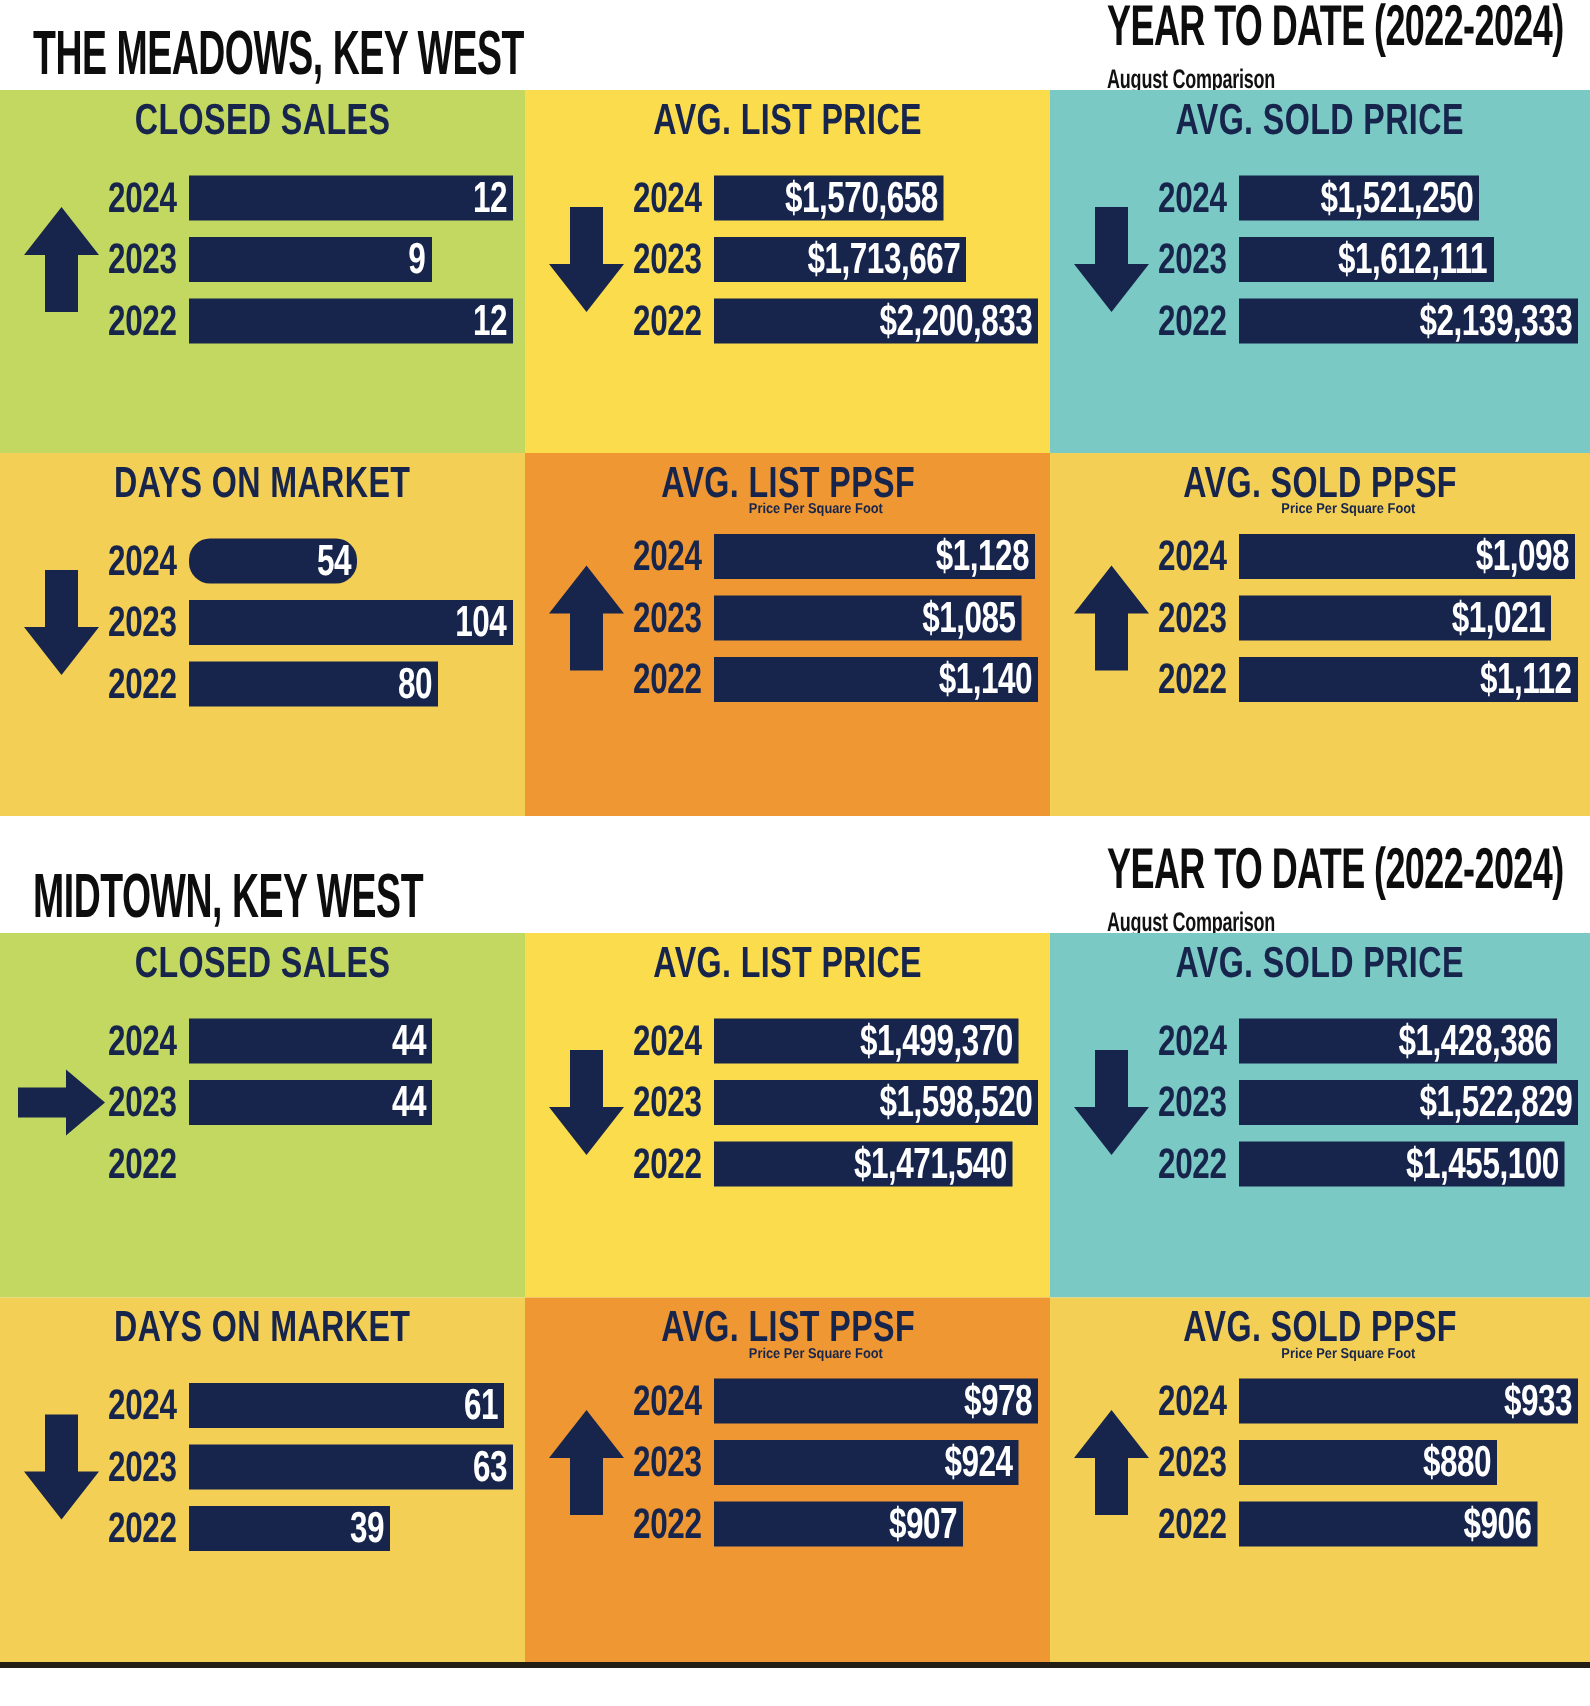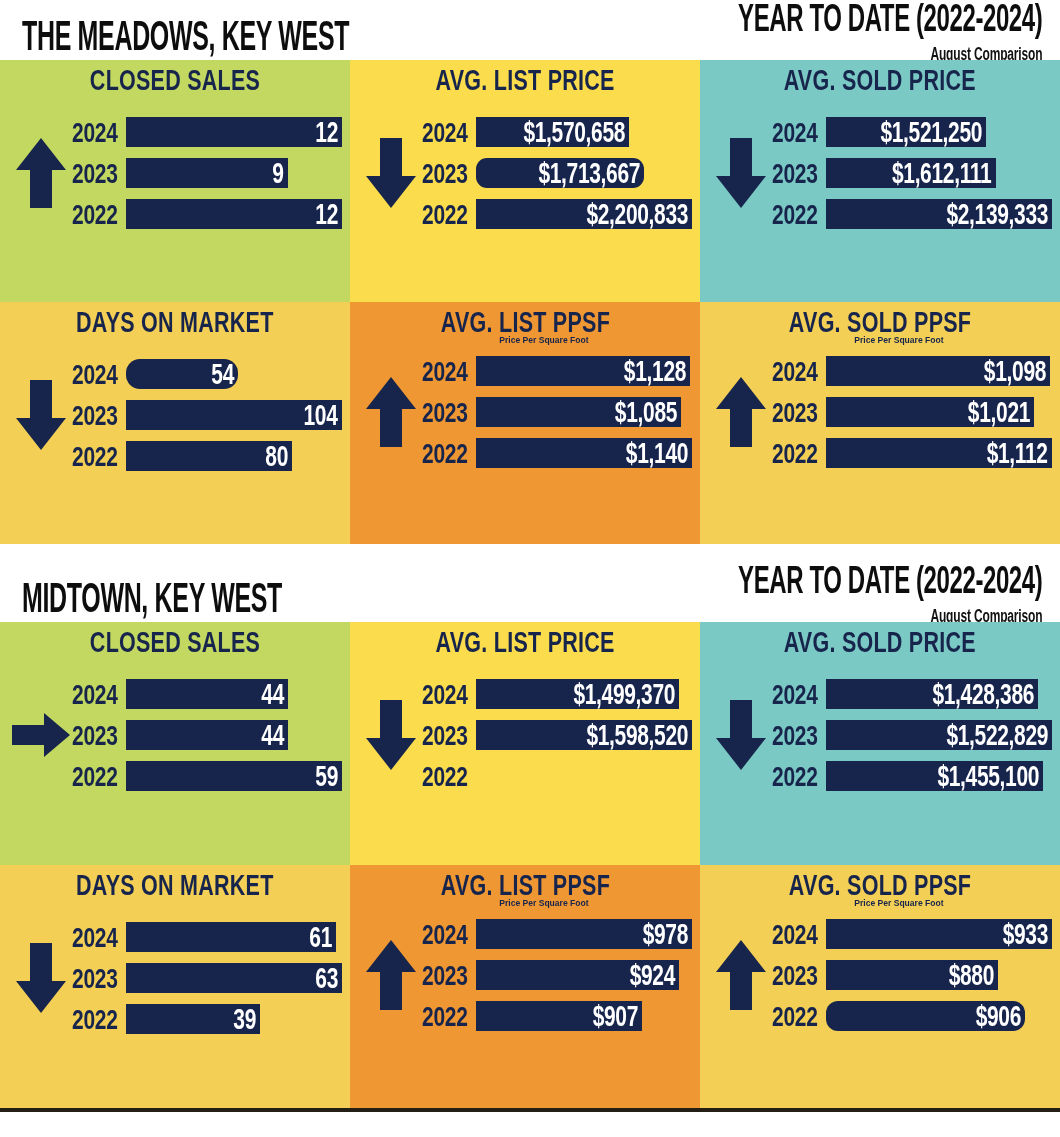--- a/index.html
+++ b/index.html
@@ -19,21 +19,21 @@
   .sect-title {
     font-family: "Liberation Sans Narrow", "Liberation Sans", sans-serif;
     font-weight: 700;
     font-size: 32px;
     letter-spacing: -0.4px;
     color: #0d0d0d;
     transform: scaleX(0.78) scaleY(1.30);
     transform-origin: left bottom;
     white-space: nowrap;
   }
-  .sect-right { text-align: right; }
+  .sect-right { text-align: left; }
   .ytd {
     font-family: "Liberation Sans Narrow", "Liberation Sans", sans-serif;
     font-weight: 700;
     font-size: 30px;
     color: #0d0d0d;
     letter-spacing: -0.5px;
     transform: scaleX(0.80) scaleY(1.28);
     transform-origin: right bottom;
     white-space: nowrap;
   }
@@ -206,21 +206,21 @@
                   <div class="year">2024</div>
                   <div class="bar-track">
                     <div class="bar" style="width: 71%;">
                       <span class="bar-val">$1,570,658</span>
                     </div>
                   </div>
                 </div>
                 <div class="row">
                   <div class="year">2023</div>
                   <div class="bar-track">
-                    <div class="bar" style="width: 78%; border-radius: 11px;">
+                    <div class="bar" style="width: 78%;">
                       <span class="bar-val">$1,713,667</span>
                     </div>
                   </div>
                 </div>
                 <div class="row">
                   <div class="year">2022</div>
                   <div class="bar-track">
                     <div class="bar" style="width: 100%;">
                       <span class="bar-val">$2,200,833</span>
                     </div>
@@ -405,25 +405,20 @@
                 <div class="row">
                   <div class="year">2023</div>
                   <div class="bar-track">
                     <div class="bar" style="width: 75%;">
                       <span class="bar-val">44</span>
                     </div>
                   </div>
                 </div>
                 <div class="row">
                   <div class="year">2022</div>
-                  <div class="bar-track">
-                    <div class="bar" style="width: 100%;">
-                      <span class="bar-val">59</span>
-                    </div>
-                  </div>
                 </div>
               </div>
             </div>
           </div>
           <div class="cell" style="background: rgb(250, 220, 76);">
             <div class="cell-title-wrap"><div class="cell-title">AVG. LIST PRICE</div></div>
             <div class="rows-area" style="height: 156px;">
               <div class="arrow-box">
                 <svg width="52" height="74" viewBox="0 0 52 74">
                   <polygon points="26,72 51,40 37,40 37,2 15,2 15,40 1,40" fill="#17254c"></polygon>
@@ -441,20 +436,25 @@
                 <div class="row">
                   <div class="year">2023</div>
                   <div class="bar-track">
                     <div class="bar" style="width: 100%;">
                       <span class="bar-val">$1,598,520</span>
                     </div>
                   </div>
                 </div>
                 <div class="row">
                   <div class="year">2022</div>
+                  <div class="bar-track">
+                    <div class="bar" style="width: 92%;">
+                      <span class="bar-val">$1,471,540</span>
+                    </div>
+                  </div>
                 </div>
               </div>
             </div>
           </div>
           <div class="cell" style="background: rgb(123, 201, 196);">
             <div class="cell-title-wrap"><div class="cell-title">AVG. SOLD PRICE</div></div>
             <div class="rows-area" style="height: 156px;">
               <div class="arrow-box">
                 <svg width="52" height="74" viewBox="0 0 52 74">
                   <polygon points="26,72 51,40 37,40 37,2 15,2 15,40 1,40" fill="#17254c"></polygon>
@@ -581,21 +581,21 @@
                   <div class="year">2023</div>
                   <div class="bar-track">
                     <div class="bar" style="width: 76%;">
                       <span class="bar-val">$880</span>
                     </div>
                   </div>
                 </div>
                 <div class="row">
                   <div class="year">2022</div>
                   <div class="bar-track">
-                    <div class="bar" style="width: 88%; border-radius: 12px;">
+                    <div class="bar" style="width: 88%;">
                       <span class="bar-val">$906</span>
                     </div>
                   </div>
                 </div>
               </div>
             </div>
           </div>
         </div>
         <div class="bottom-rule" style="background: rgb(35, 31, 20);"></div>
       </div>

